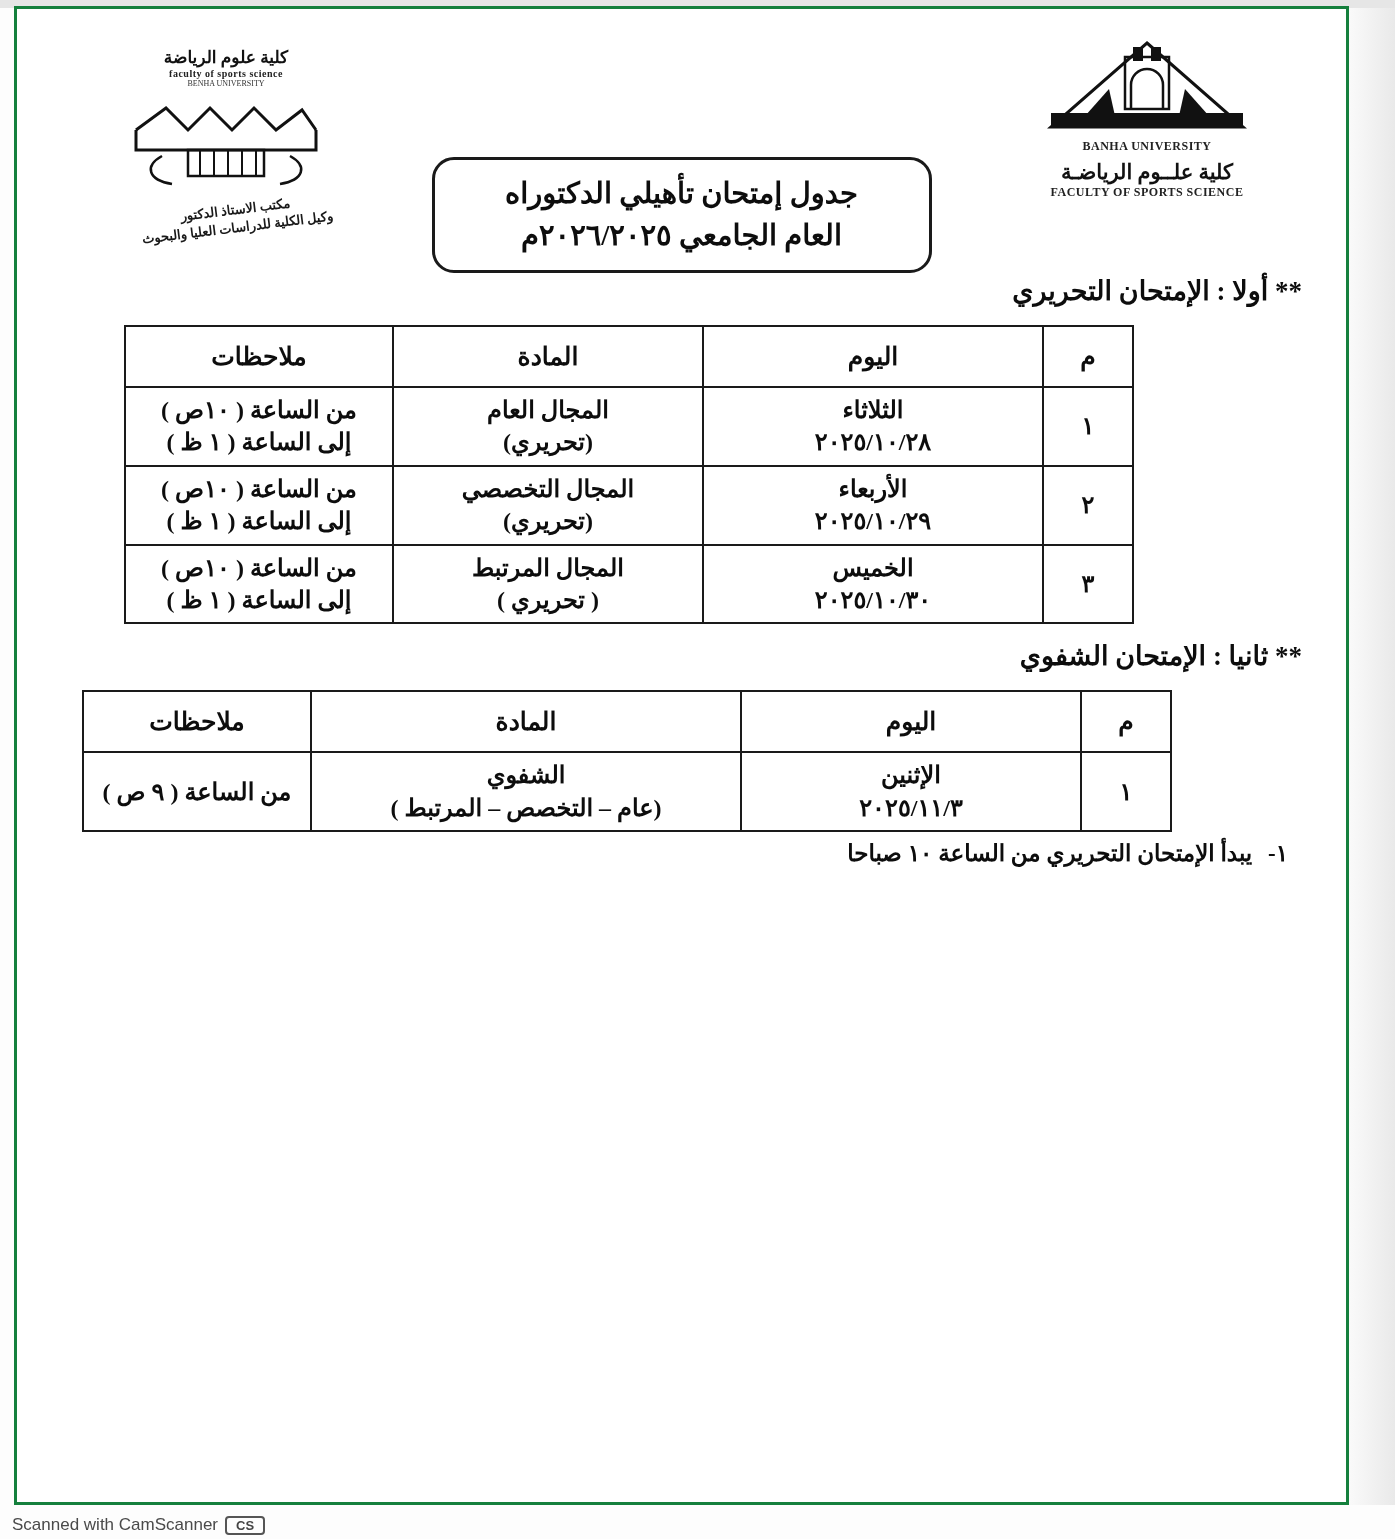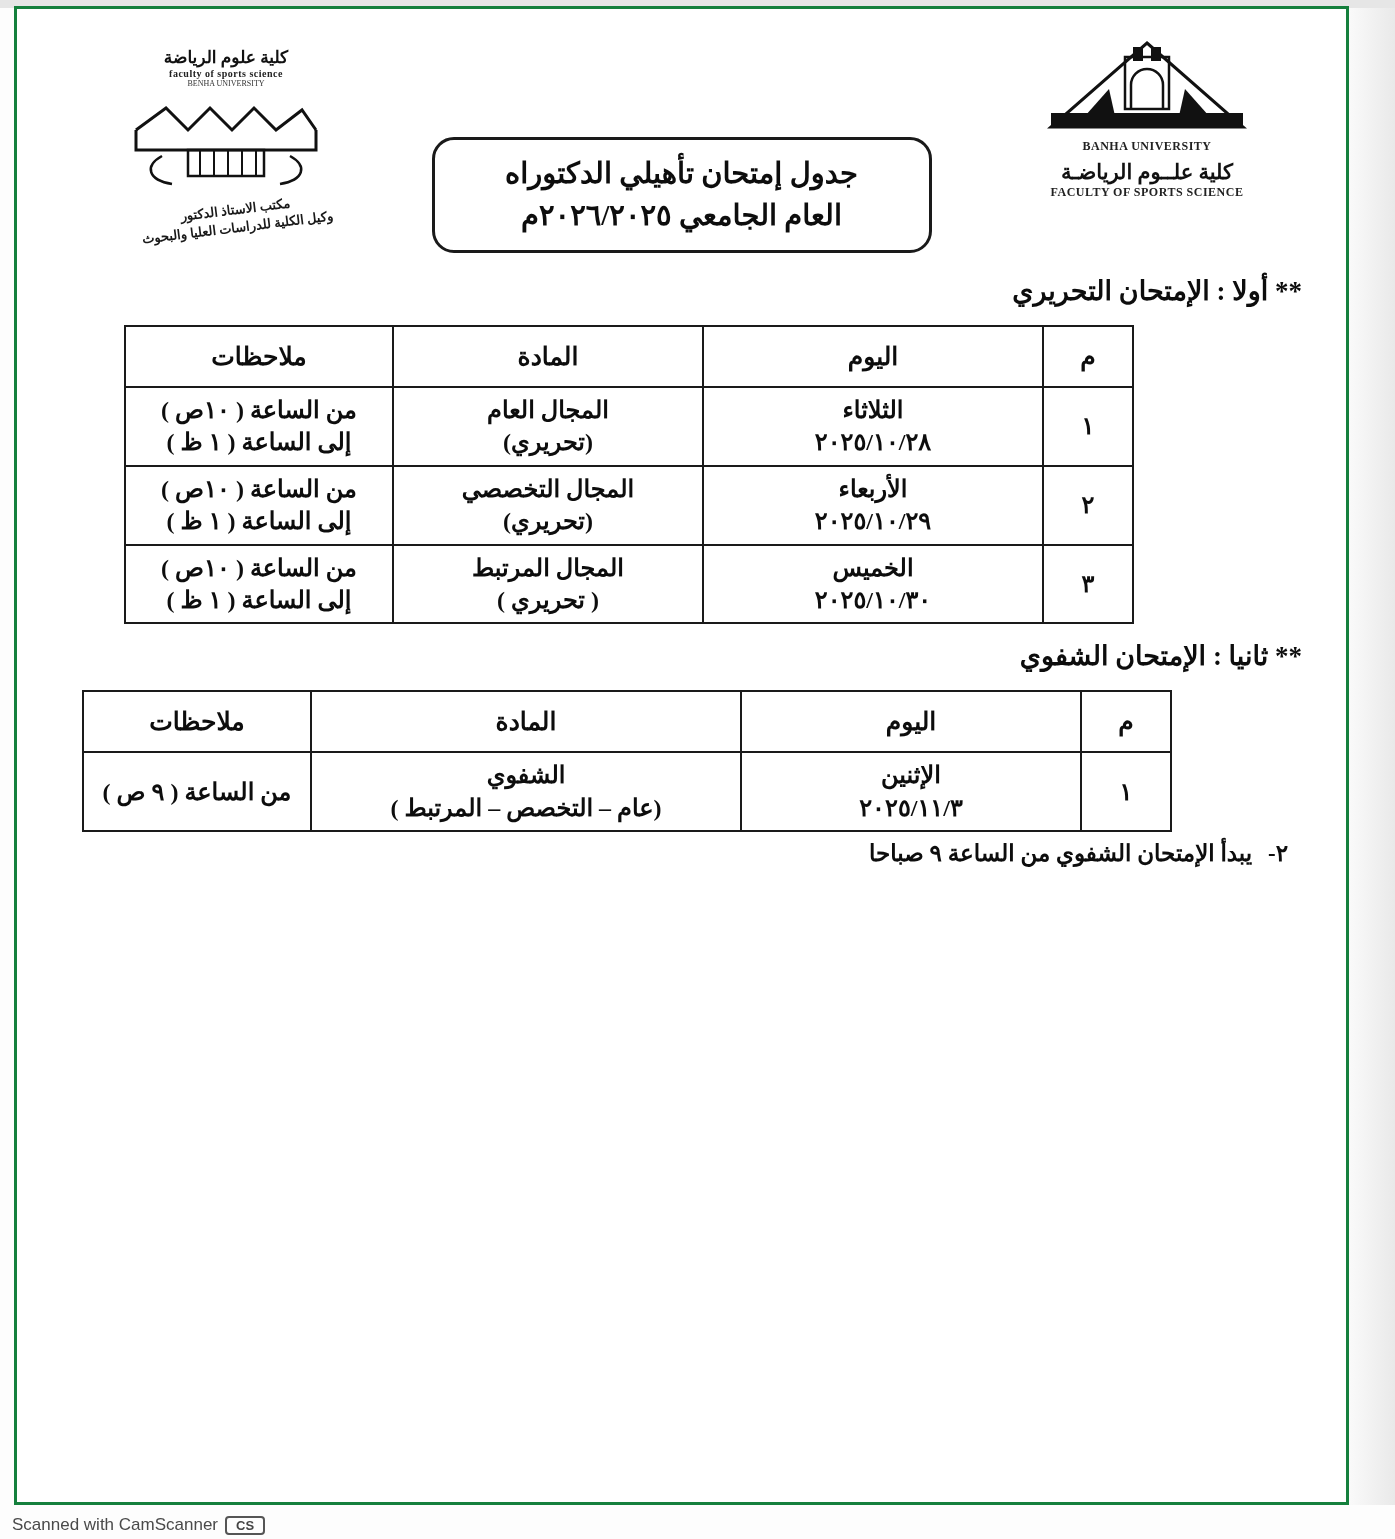--- a/index.html
+++ b/index.html
@@ -112,21 +112,21 @@
     transform: rotate(-7deg);
     color: #1a1a1a;
     font-size: 13px;
     font-weight: bold;
     line-height: 1.35;
   }
   .title-box {
     position: absolute;
     left: 0; right: 0;
     margin: 0 auto;
-    top: 118px;
+    top: 138px;
     width: 500px;
     border: 3px solid #1a1a1a;
     border-radius: 22px;
     padding: 12px 10px 14px 10px;
     text-align: center;
     box-sizing: border-box;
   }
   .title-box div {
     font-size: 29px;
     font-weight: bold;
@@ -359,22 +359,22 @@
               <span class="cell-line2">الشفوي</span>
               <span class="cell-line2">(عام – التخصص – المرتبط )</span>
             </td>
             <td>من الساعة ( ٩ ص )</td>
           </tr>
         </tbody>
       </table>
 
       <ol class="notes">
         <li>
-          <span class="idx">٢-</span>
-          <span>يبدأ الإمتحان الشفوي من الساعة ٩ صباحا</span>
+          <span class="idx">١-</span>
+          <span>يبدأ الإمتحان التحريري من الساعة ١٠ صباحا</span>
         </li>
       </ol>
 
     </div>
   </div>
 
   <div class="cam-scanner">
     <span class="cs-badge">CS</span>
     <span>Scanned with CamScanner</span>
   </div>

